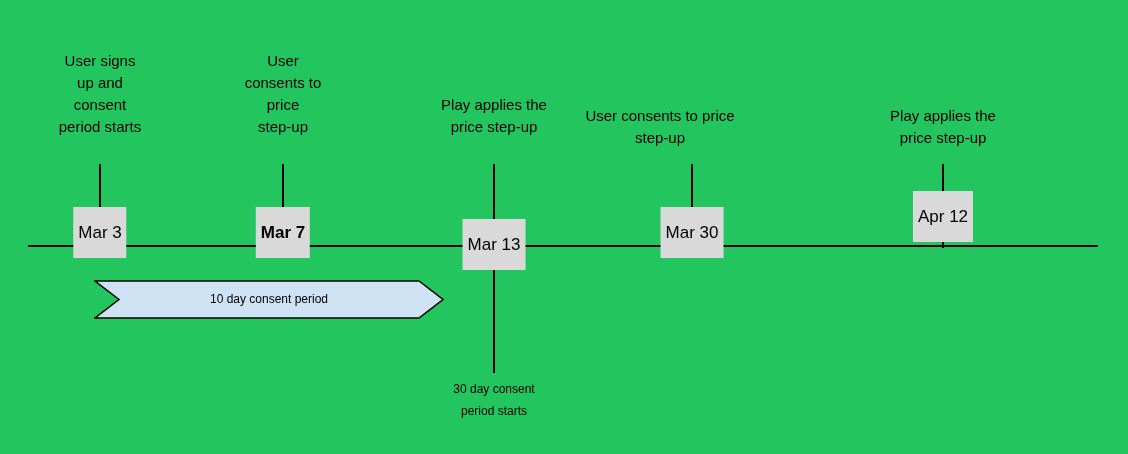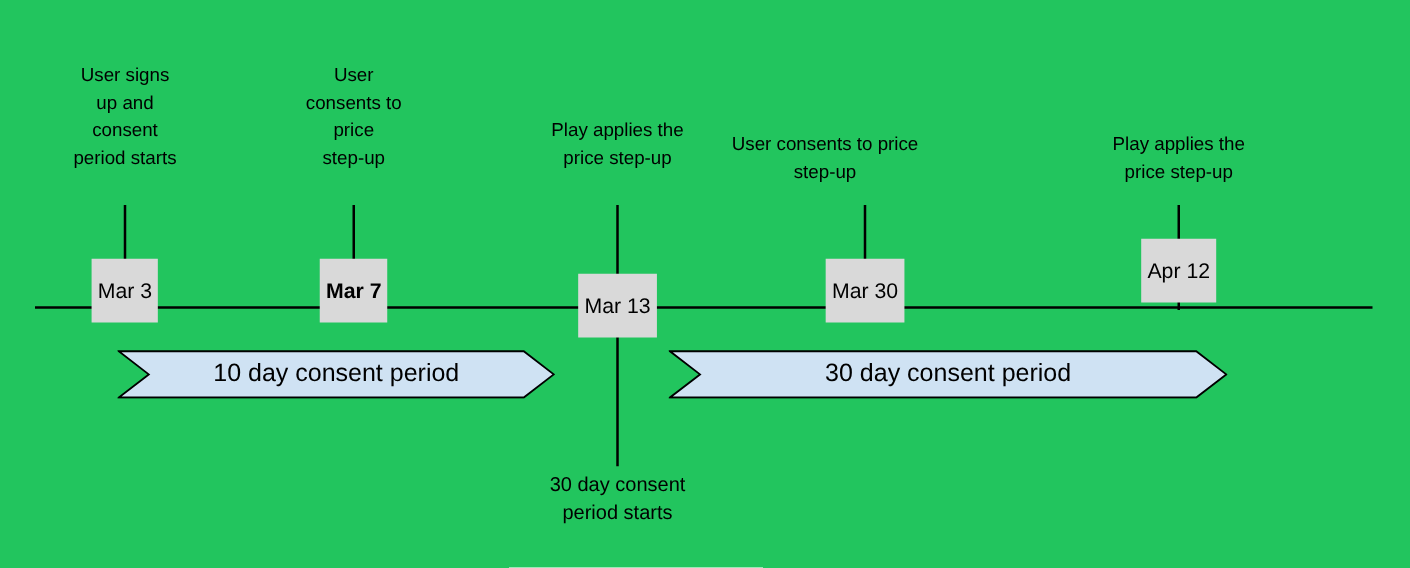--- a/index.html
+++ b/index.html
@@ -60,29 +60,29 @@
     display: block;
   }
   .period-label {
     position: absolute;
     left: 0;
     top: 0;
     width: 100%;
     height: 39px;
     line-height: 39px;
     text-align: center;
-    font-size: 20px;
+    font-size: 12px;
     color: #000000;
   }
   .note {
     position: absolute;
     transform: translateX(-50%);
     text-align: center;
     white-space: pre-line;
-    font-size: 16px;
+    font-size: 12px;
     line-height: 22px;
     color: #000000;
   }
 </style>
 </head>
 <body>
 
 <div class="canvas" id="canvas">
   <div class="axis"></div>
 <div class="tick" style="left: 99px; top: 164px; height: 84px; background: rgb(0, 0, 0);"></div>
@@ -108,21 +108,15 @@
     <div class="tick" style="left: 942px; top: 164px; height: 84px; background: rgb(0, 0, 0);"></div>
     <div class="evlabel" style="left: 943px; top: 105px; color: rgb(0, 0, 0);">Play applies the
 price step-up</div>
     <div class="chip" style="left: 943px; top: 191px; background: rgb(217, 217, 217); color: rgb(0, 0, 0);">Apr 12</div>
     <div class="period" style="left: 94px; top: 280px; width: 350px;">
       <svg width="350" height="39">
         <polygon points="1,1 325,1 349,19.5 325,38 1,38 25,19.5" fill="#cfe2f3" stroke="#000000" stroke-width="1.5" stroke-linejoin="miter"></polygon>
       </svg>
       <div class="period-label" style="color: rgb(0, 0, 0);">10 day consent period</div>
     </div>
-    <div class="period" style="left: 535px; top: 280px; width: 447px;">
-      <svg width="447" height="39">
-        <polygon points="1,1 422,1 446,19.5 422,38 1,38 25,19.5" fill="#cfe2f3" stroke="#000000" stroke-width="1.5" stroke-linejoin="miter"></polygon>
-      </svg>
-      <div class="period-label" style="color: rgb(0, 0, 0);">30 day consent period</div>
-    </div>
     <div class="note" style="left: 494px; top: 378px; color: rgb(0, 0, 0);">30 day consent
 period starts</div>
   </div>
 
 </body></html>

